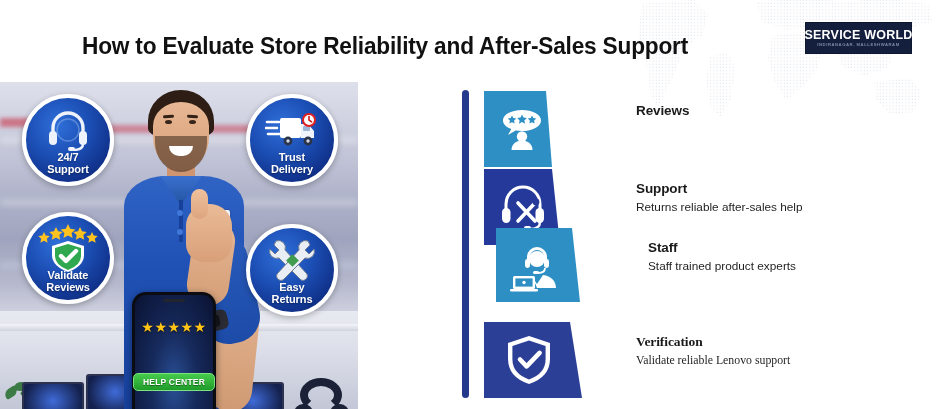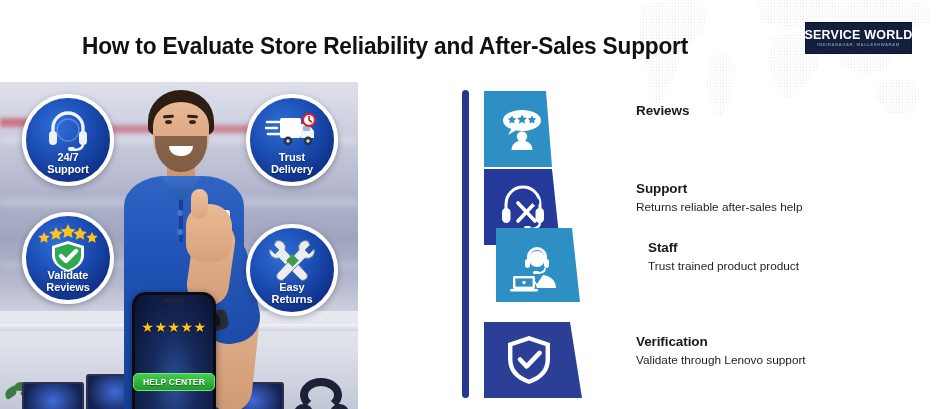--- a/index.html
+++ b/index.html
@@ -527,33 +527,33 @@
           <rect x="20" y="29" width="6" height="3" rx="1.5"></rect>
           <path d="M18 33 L24 42 L30 33 C38 34 43 39 43 46 H24 L20 36Z"></path>
           <rect x="0" y="34" width="22" height="13" rx="1.5"></rect>
           <rect x="2.4" y="36.4" width="17.2" height="8.2" fill="#2e8fc4"></rect>
           <circle cx="11" cy="40.5" r="1.7"></circle>
           <rect x="-3" y="47" width="28" height="2.6" rx="1.3"></rect>
         </g>
       </svg>
       <div class="txt" style="left:152px; top:12px;">
         <div class="txt-title">Staff</div>
-        <div class="txt-desc">Trust trained product product</div>
-      </div>
-    </div>
-
-    <div class="item" style="left:484px; top:322px; width:400px; height:76px;">
+        <div class="txt-desc">Staff trained product experts</div>
+      </div>
+    </div>
+
+    <div class="item" style="left:484px; top:322px; width:400px; height:76px;font-family:Liberation Serif, serif;">
       <svg class="tile" style="width:106px;height:76px;" viewBox="0 0 106 76" aria-hidden="true">
         <polygon points="0,0 86,0 98,76 0,76" fill="#2c3f97"></polygon>
         <g transform="translate(24,14)">
           <path d="M21 0 L42 7 v16 q0 18 -21 25 Q0 41 0 23 V7Z" fill="#ffffff"></path>
           <path d="M21 4.4 L37.6 10 v13 q0 14.6 -16.6 20.4 Q4.4 37.6 4.4 23 V10Z" fill="#2c3f97"></path>
           <path d="M12 23.5 l6.6 6.8 13 -13.4" fill="none" stroke="#ffffff" stroke-width="4.6" stroke-linecap="round" stroke-linejoin="round"></path>
         </g>
       </svg>
       <div class="txt" style="left:152px; top:12px;">
         <div class="txt-title">Verification</div>
-        <div class="txt-desc">Validate through Lenovo support</div>
+        <div class="txt-desc">Validate reliable Lenovo support</div>
       </div>
     </div>
 
   </div>
 </div>
 
 </body></html>

